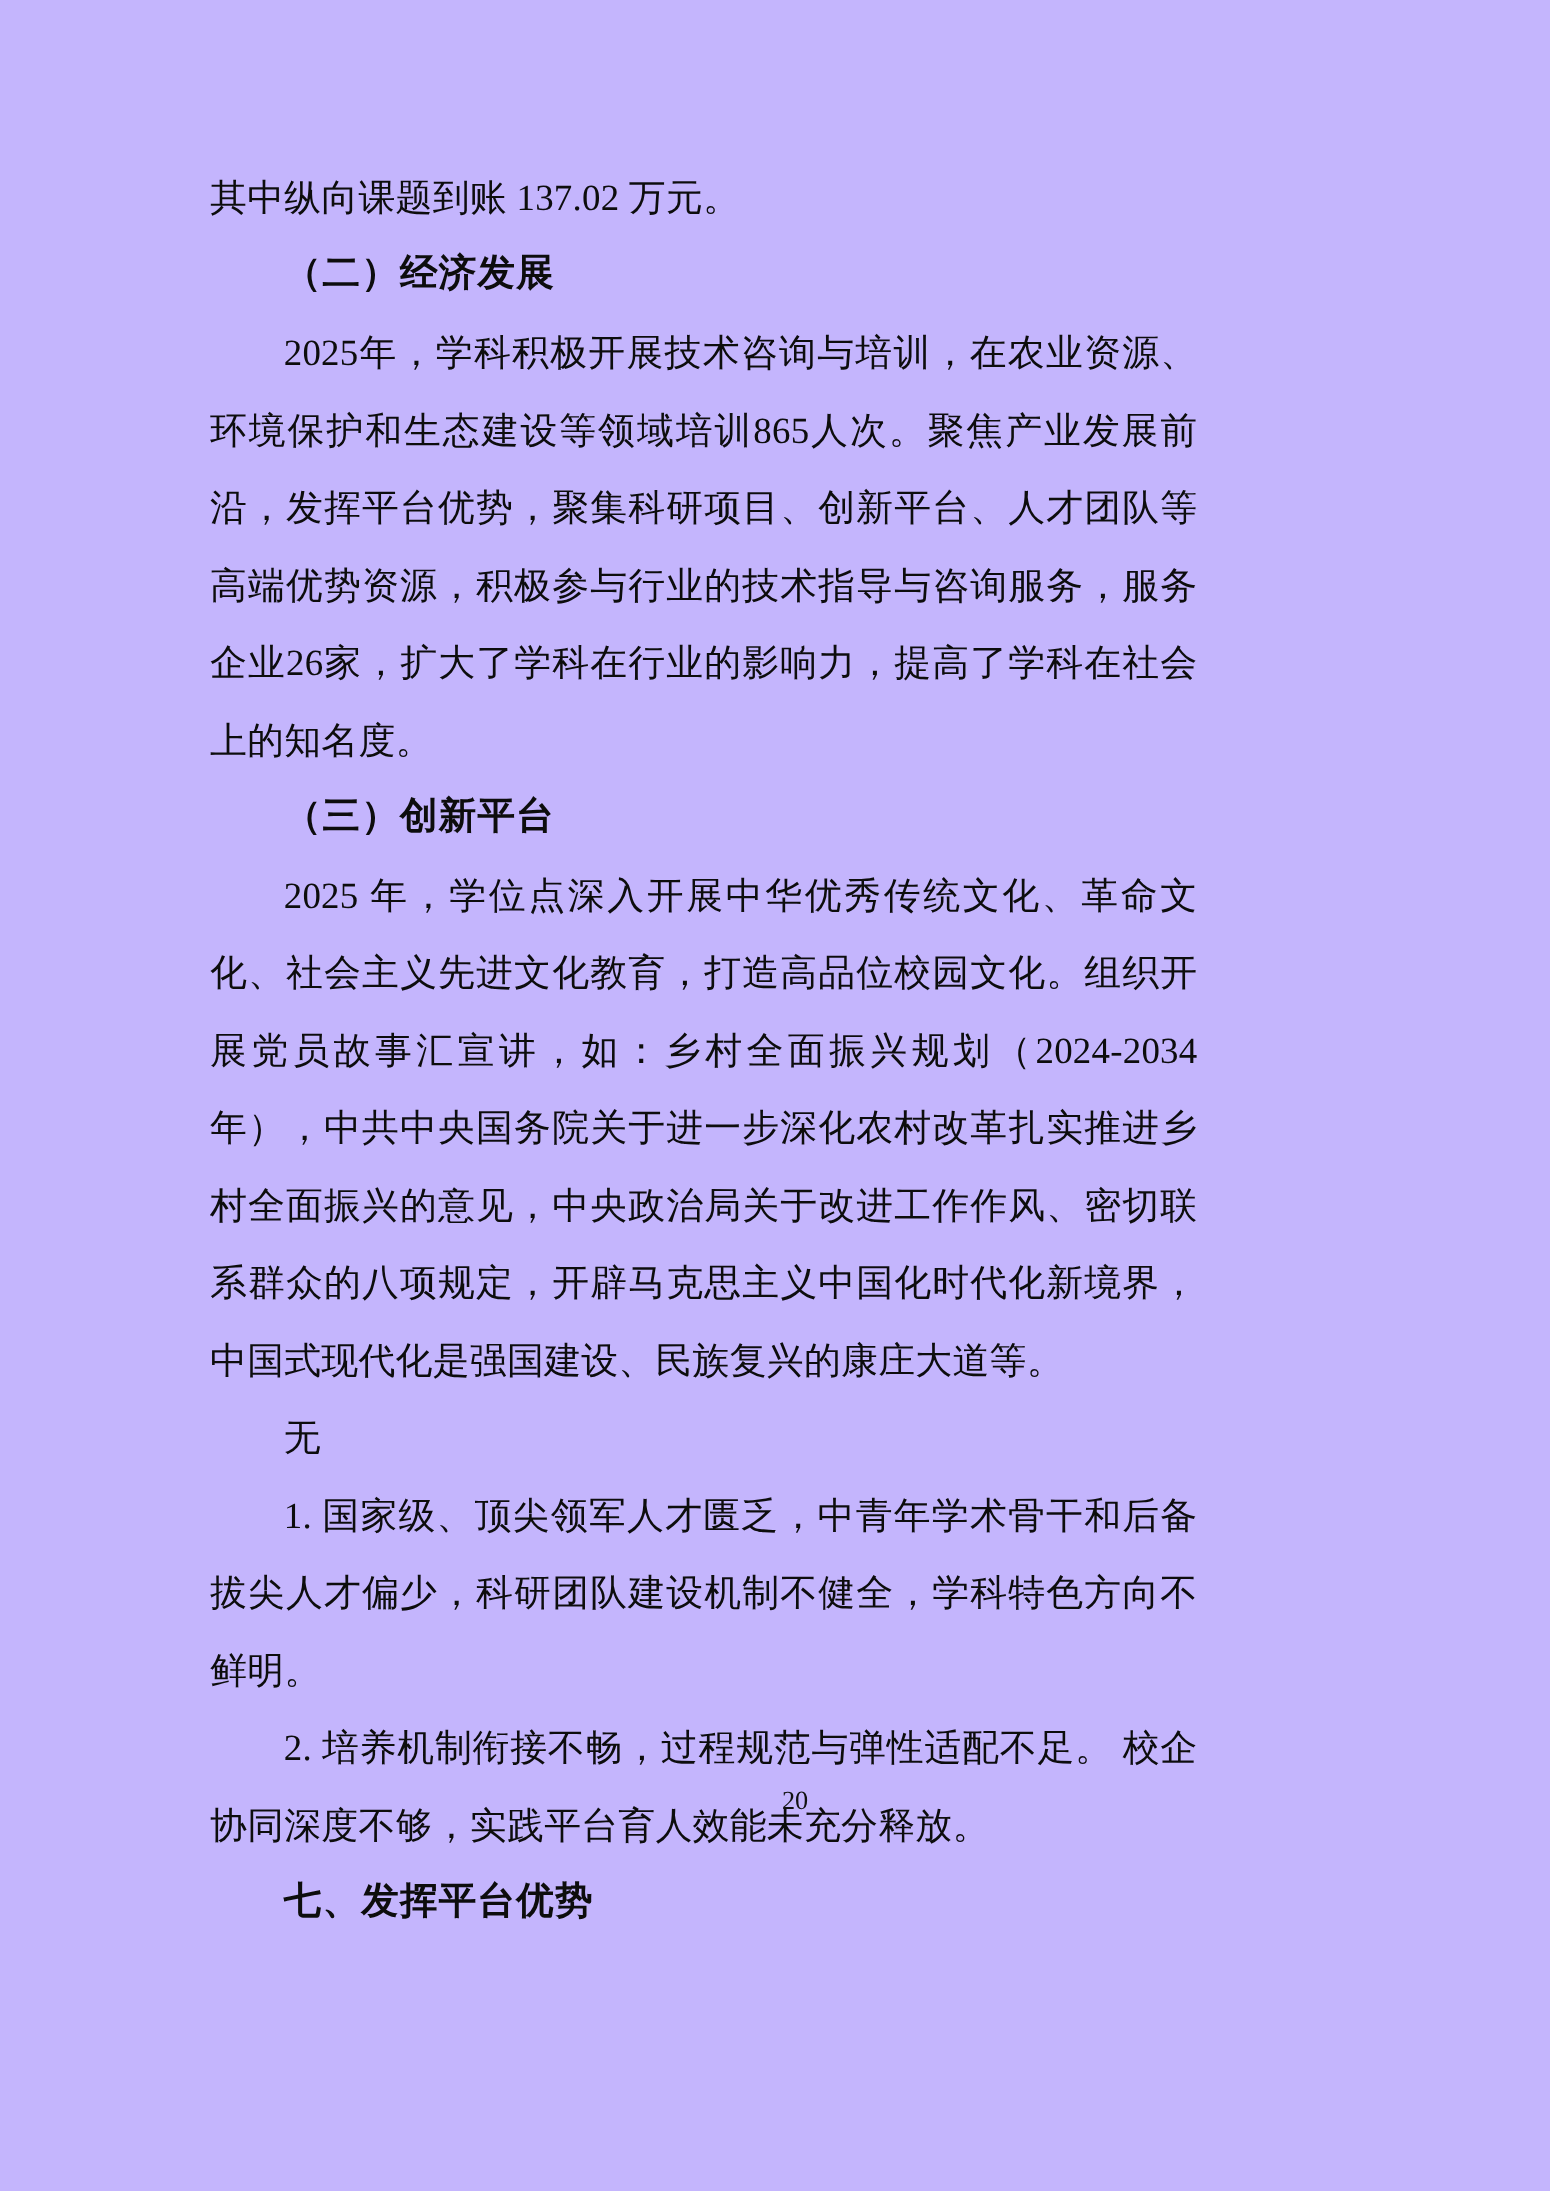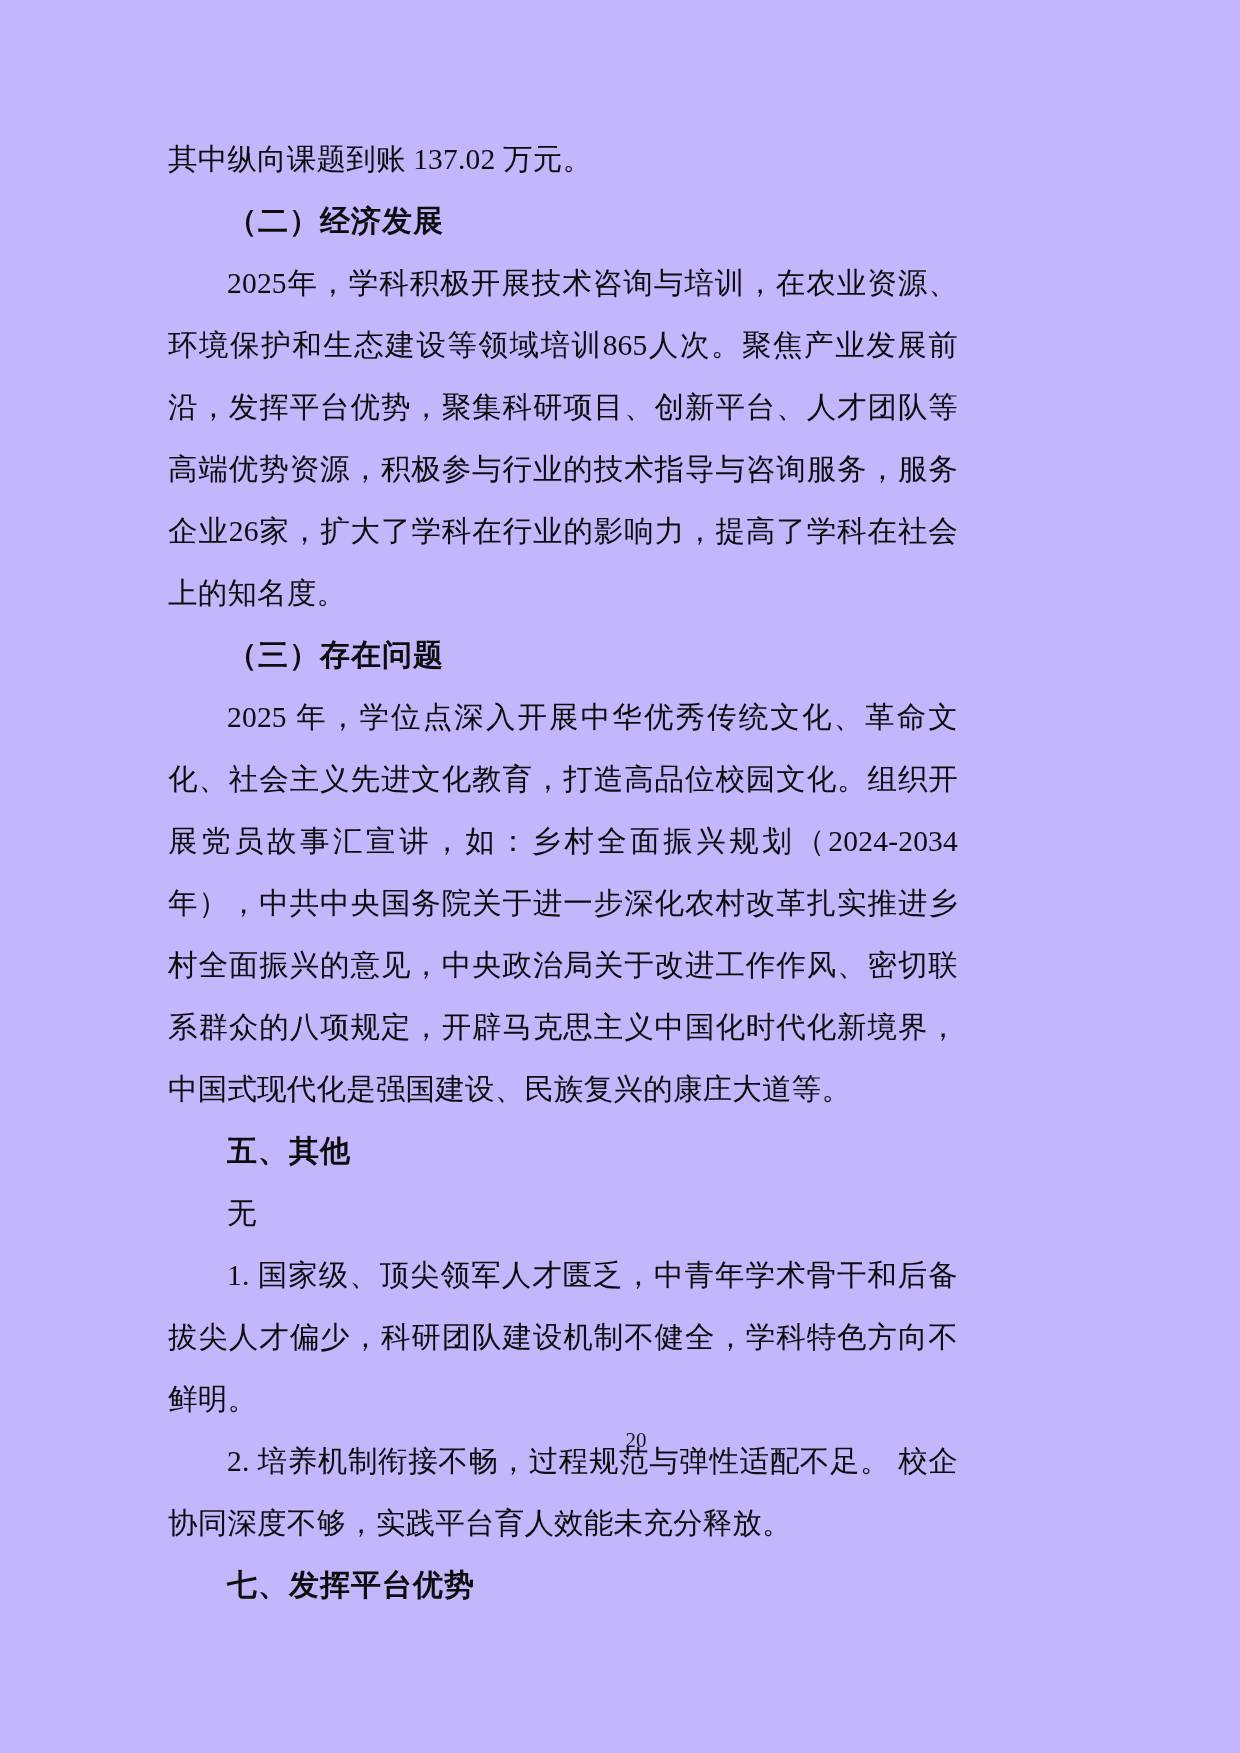--- a/index.html
+++ b/index.html
@@ -36,21 +36,21 @@
     text-indent: 0;
   }
   p.indent2 {
     text-indent: 59px;
   }
   h2.heading {
     margin: 0;
     font-size: 30px;
     line-height: 62px;
     font-weight: bold;
-    font-family: Liberation Sans, sans-serif;
+    font-family: Liberation Mono, monospace;
     letter-spacing: 1px;
   }
   h2.sub-heading {
     text-indent: 59px;
   }
   h2.main-heading {
     text-indent: 59px;
   }
   .single-char {
     text-indent: 59px;
@@ -78,25 +78,24 @@
 
 <div class="page">
   <div class="content">
 
     <p class="body">其中纵向课题到账 137.02 万元。</p>
 
     <h2 class="heading sub-heading">（二）经济发展</h2>
 
     <p class="indent2">2025年，学科积极开展技术咨询与培训，在农业资源、环境保护和生态建设等领域培训865人次。聚焦产业发展前沿，发挥平台优势，聚集科研项目、创新平台、人才团队等高端优势资源，积极参与行业的技术指导与咨询服务，服务企业26家，扩大了学科在行业的影响力，提高了学科在社会上的知名度。</p>
 
-    <h2 class="heading sub-heading">（三）存在问题</h2>
+    <h2 class="heading sub-heading">（三）创新平台</h2>
 
     <p class="indent2">2025 年，学位点深入开展中华优秀传统文化、革命文化、社会主义先进文化教育，打造高品位校园文化。组织开展党员故事汇宣讲，如：乡村全面振兴规划（2024-2034 年），中共中央国务院关于进一步深化农村改革扎实推进乡村全面振兴的意见，中央政治局关于改进工作作风、密切联系群众的八项规定，开辟马克思主义中国化时代化新境界，中国式现代化是强国建设、民族复兴的康庄大道等。</p>
 
-    <h2 class="heading main-heading">五、其他</h2>
 
     <p class="single-char">无</p>
 
 
     <p class="indent2 listitem">1. 国家级、顶尖领军人才匮乏，中青年学术骨干和后备拔尖人才偏少，科研团队建设机制不健全，学科特色方向不鲜明。</p>
 
     <p class="indent2 listitem">2. 培养机制衔接不畅，过程规范与弹性适配不足。 校企协同深度不够，实践平台育人效能未充分释放。</p>
 
     <h2 class="heading main-heading">七、发挥平台优势</h2>
 

